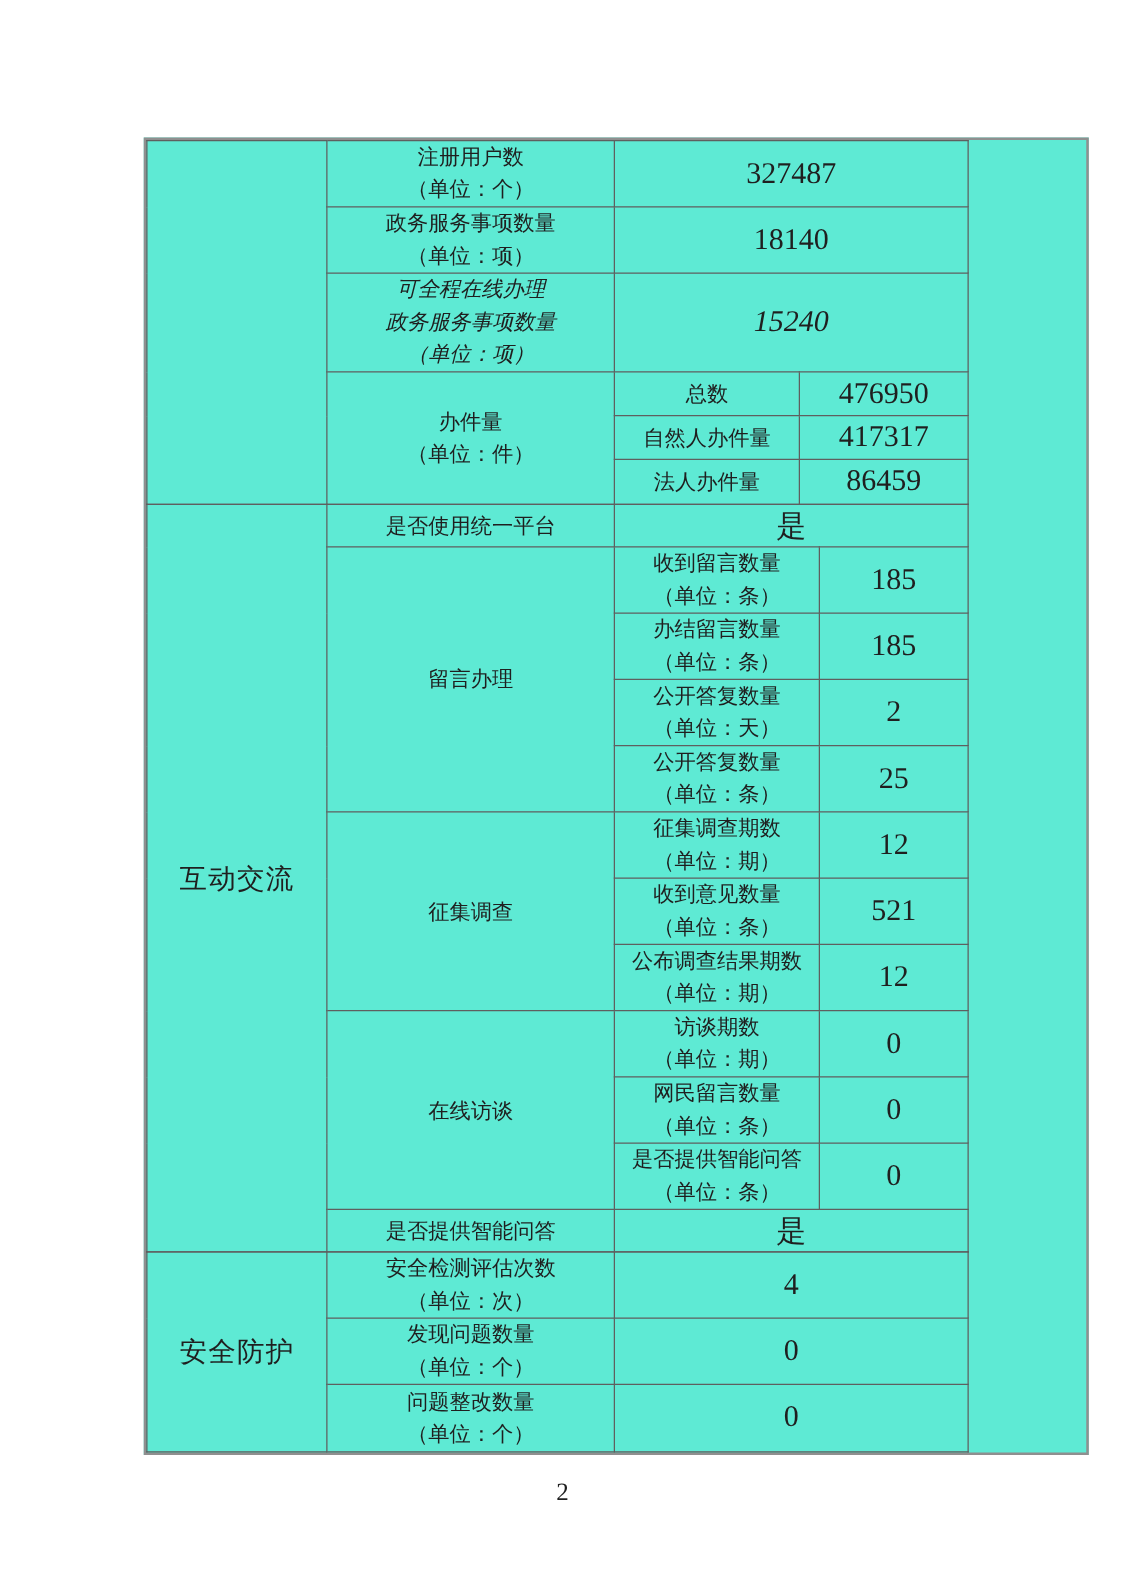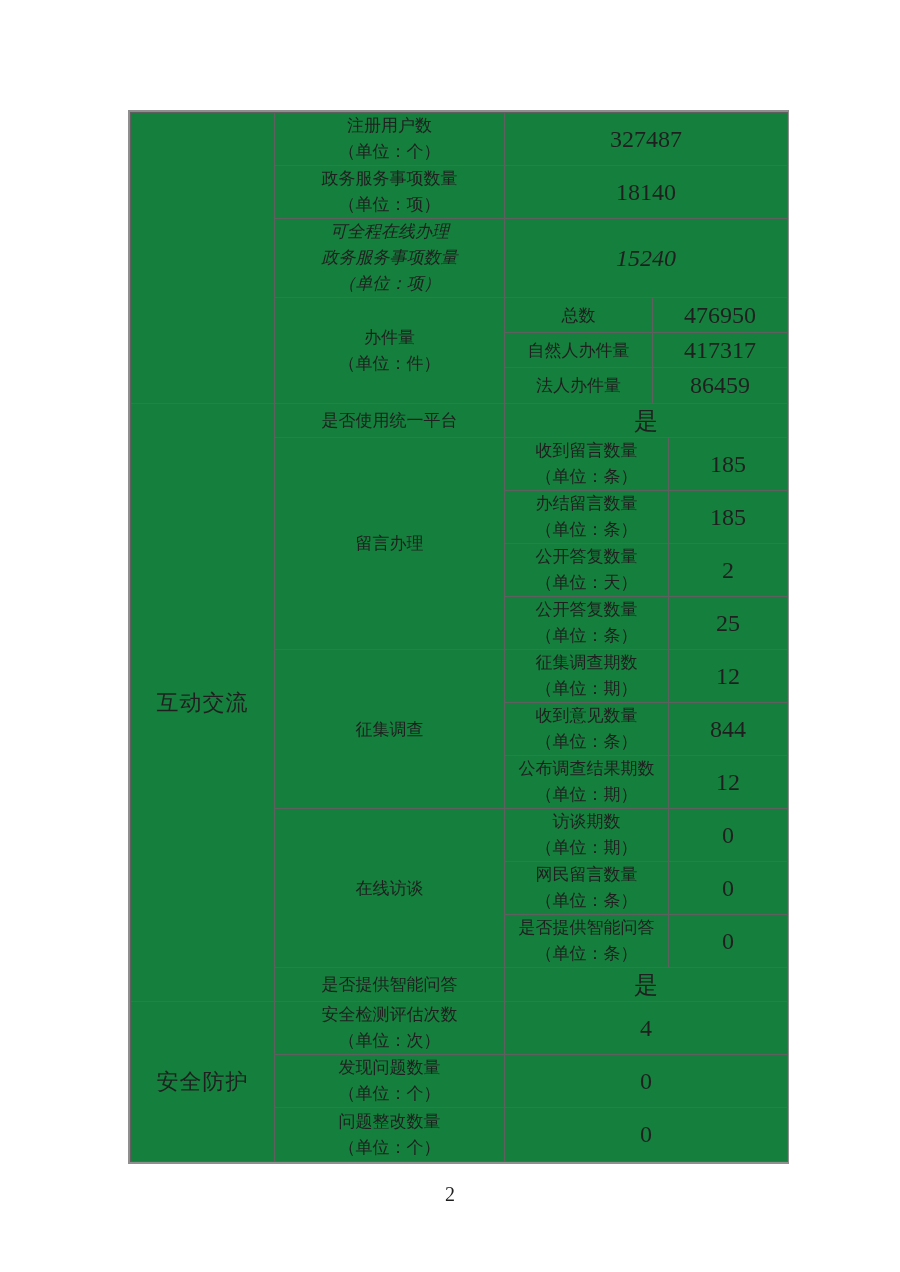--- a/index.html
+++ b/index.html
@@ -7,25 +7,25 @@
     width: 900px; height: 1272px;
     background: #ffffff;
     font-family: "Liberation Serif", "DejaVu Serif", serif;
     color: #1f1f1f;
     position: relative;
   }
   .page { position: relative; width: 900px; height: 1272px; overflow: hidden; }
 
   .table-wrap {
     position: absolute;
-    left: 128px; top: 110px;
+    left: 115px; top: 110px;
     box-sizing: border-box;
-    width: 661px;
+    width: 756px;
     border: 2px solid #8f8f8f;
-    background: #15803d;
+    background: #5eead4;
   }
   table {
     border-collapse: collapse;
     table-layout: fixed;
     width: 657px;
   }
   table.joined { margin-top: -1px; }
   td {
     border: 1px solid #5f5f5f;
     padding: 0;
@@ -158,21 +158,21 @@
             <span class="ln">征集调查期数</span>
             <span class="ln">（单位：期）</span>
           </td>
           <td class="val">12</td>
         </tr>
         <tr class="h53">
           <td>
             <span class="ln">收到意见数量</span>
             <span class="ln">（单位：条）</span>
           </td>
-          <td class="val">844</td>
+          <td class="val">521</td>
         </tr>
         <tr class="h52">
           <td>
             <span class="ln">公布调查结果期数</span>
             <span class="ln">（单位：期）</span>
           </td>
           <td class="val">12</td>
         </tr>
         <tr class="h52">
           <td class="lbl grp" rowspan="3">在线访谈</td>

